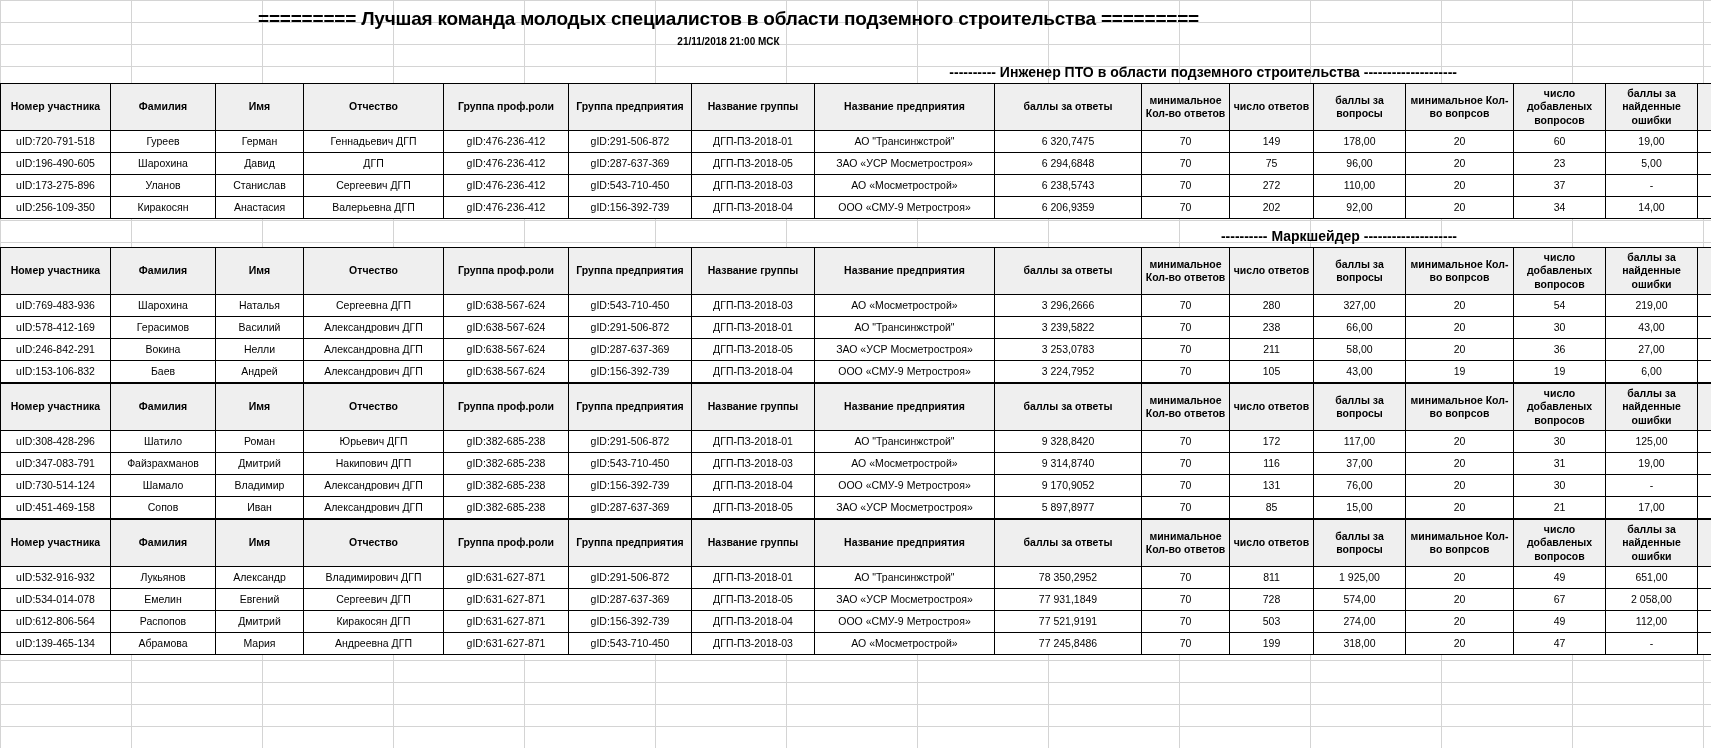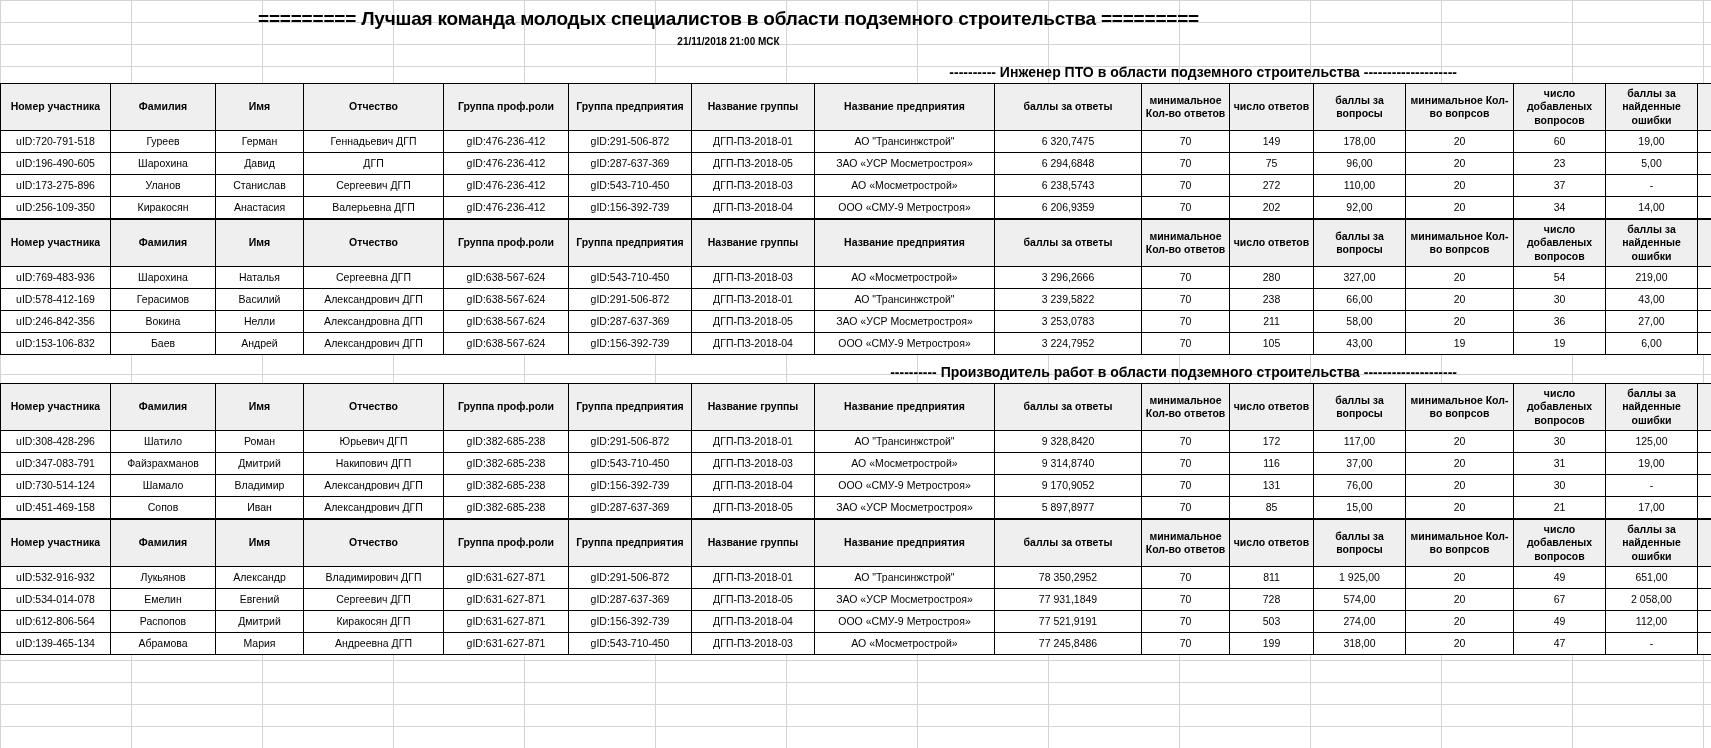--- a/index.html
+++ b/index.html
@@ -230,20 +230,21 @@
             <td>70</td>
             <td>202</td>
             <td>92,00</td>
             <td>20</td>
             <td>34</td>
             <td>14,00</td>
             <td>6 312,9359</td>
           </tr>
         </tbody>
       </table>
+      <div class="section-title">---------- Маркшейдер --------------------</div>
       <table class="grid">
         <colgroup>
           <col class="c-uid">
           <col class="c-surname">
           <col class="c-name">
           <col class="c-patr">
           <col class="c-rolegrp">
           <col class="c-entgrp">
           <col class="c-grpname">
           <col class="c-entname">
@@ -307,21 +308,21 @@
             <td>3 239,5822</td>
             <td>70</td>
             <td>238</td>
             <td>66,00</td>
             <td>20</td>
             <td>30</td>
             <td>43,00</td>
             <td>3 348,5822</td>
           </tr>
           <tr>
-            <td>uID:246-842-356</td>
+            <td>uID:246-842-291</td>
             <td>Вокина</td>
             <td>Нелли</td>
             <td>Александровна ДГП</td>
             <td>gID:638-567-624</td>
             <td>gID:287-637-369</td>
             <td>ДГП-ПЗ-2018-05</td>
             <td>ЗАО «УСР Мосметростроя»</td>
             <td>3 253,0783</td>
             <td>70</td>
             <td>211</td>
@@ -341,135 +342,20 @@
             <td>ДГП-ПЗ-2018-04</td>
             <td>ООО «СМУ-9 Метростроя»</td>
             <td>3 224,7952</td>
             <td>70</td>
             <td>105</td>
             <td>43,00</td>
             <td>19</td>
             <td>19</td>
             <td>6,00</td>
             <td>3 273,7952</td>
-          </tr>
-        </tbody>
-      </table>
-      <div class="section-title">---------- Производитель работ в области подземного строительства --------------------</div>
-      <table class="grid">
-        <colgroup>
-          <col class="c-uid">
-          <col class="c-surname">
-          <col class="c-name">
-          <col class="c-patr">
-          <col class="c-rolegrp">
-          <col class="c-entgrp">
-          <col class="c-grpname">
-          <col class="c-entname">
-          <col class="c-ansscore">
-          <col class="c-minans">
-          <col class="c-nans">
-          <col class="c-qscore">
-          <col class="c-minq">
-          <col class="c-addq">
-          <col class="c-errscore">
-          <col class="c-total">
-        </colgroup>
-        <thead>
-          <tr>
-            <th>Номер участника</th>
-            <th>Фамилия</th>
-            <th>Имя</th>
-            <th>Отчество</th>
-            <th>Группа проф.роли</th>
-            <th>Группа предприятия</th>
-            <th>Название группы</th>
-            <th>Название предприятия</th>
-            <th>баллы за ответы</th>
-            <th>минимальное Кол-во ответов</th>
-            <th>число ответов</th>
-            <th>баллы за вопросы</th>
-            <th>минимальное Кол-во вопрсов</th>
-            <th>число добавленых вопросов</th>
-            <th>баллы за найденные ошибки</th>
-            <th>сумма баллов</th>
-          </tr>
-        </thead>
-        <tbody>
-          <tr>
-            <td>uID:308-428-296</td>
-            <td>Шатило</td>
-            <td>Роман</td>
-            <td>Юрьевич ДГП</td>
-            <td>gID:382-685-238</td>
-            <td>gID:291-506-872</td>
-            <td>ДГП-ПЗ-2018-01</td>
-            <td>АО "Трансинжстрой"</td>
-            <td>9 328,8420</td>
-            <td>70</td>
-            <td>172</td>
-            <td>117,00</td>
-            <td>20</td>
-            <td>30</td>
-            <td>125,00</td>
-            <td>9 570,8420</td>
-          </tr>
-          <tr>
-            <td>uID:347-083-791</td>
-            <td>Файзрахманов</td>
-            <td>Дмитрий</td>
-            <td>Накипович ДГП</td>
-            <td>gID:382-685-238</td>
-            <td>gID:543-710-450</td>
-            <td>ДГП-ПЗ-2018-03</td>
-            <td>АО «Мосметрострой»</td>
-            <td>9 314,8740</td>
-            <td>70</td>
-            <td>116</td>
-            <td>37,00</td>
-            <td>20</td>
-            <td>31</td>
-            <td>19,00</td>
-            <td>9 370,8740</td>
-          </tr>
-          <tr>
-            <td>uID:730-514-124</td>
-            <td>Шамало</td>
-            <td>Владимир</td>
-            <td>Александрович ДГП</td>
-            <td>gID:382-685-238</td>
-            <td>gID:156-392-739</td>
-            <td>ДГП-ПЗ-2018-04</td>
-            <td>ООО «СМУ-9 Метростроя»</td>
-            <td>9 170,9052</td>
-            <td>70</td>
-            <td>131</td>
-            <td>76,00</td>
-            <td>20</td>
-            <td>30</td>
-            <td>-</td>
-            <td>9 246,9052</td>
-          </tr>
-          <tr>
-            <td>uID:451-469-158</td>
-            <td>Сопов</td>
-            <td>Иван</td>
-            <td>Александрович ДГП</td>
-            <td>gID:382-685-238</td>
-            <td>gID:287-637-369</td>
-            <td>ДГП-ПЗ-2018-05</td>
-            <td>ЗАО «УСР Мосметростроя»</td>
-            <td>5 897,8977</td>
-            <td>70</td>
-            <td>85</td>
-            <td>15,00</td>
-            <td>20</td>
-            <td>21</td>
-            <td>17,00</td>
-            <td>5 929,8977</td>
           </tr>
         </tbody>
       </table>
       <table class="grid">
         <colgroup>
           <col class="c-uid">
           <col class="c-surname">
           <col class="c-name">
           <col class="c-patr">
           <col class="c-rolegrp">
@@ -500,20 +386,134 @@
             <th>число ответов</th>
             <th>баллы за вопросы</th>
             <th>минимальное Кол-во вопрсов</th>
             <th>число добавленых вопросов</th>
             <th>баллы за найденные ошибки</th>
             <th>сумма баллов</th>
           </tr>
         </thead>
         <tbody>
           <tr>
+            <td>uID:308-428-296</td>
+            <td>Шатило</td>
+            <td>Роман</td>
+            <td>Юрьевич ДГП</td>
+            <td>gID:382-685-238</td>
+            <td>gID:291-506-872</td>
+            <td>ДГП-ПЗ-2018-01</td>
+            <td>АО "Трансинжстрой"</td>
+            <td>9 328,8420</td>
+            <td>70</td>
+            <td>172</td>
+            <td>117,00</td>
+            <td>20</td>
+            <td>30</td>
+            <td>125,00</td>
+            <td>9 570,8420</td>
+          </tr>
+          <tr>
+            <td>uID:347-083-791</td>
+            <td>Файзрахманов</td>
+            <td>Дмитрий</td>
+            <td>Накипович ДГП</td>
+            <td>gID:382-685-238</td>
+            <td>gID:543-710-450</td>
+            <td>ДГП-ПЗ-2018-03</td>
+            <td>АО «Мосметрострой»</td>
+            <td>9 314,8740</td>
+            <td>70</td>
+            <td>116</td>
+            <td>37,00</td>
+            <td>20</td>
+            <td>31</td>
+            <td>19,00</td>
+            <td>9 370,8740</td>
+          </tr>
+          <tr>
+            <td>uID:730-514-124</td>
+            <td>Шамало</td>
+            <td>Владимир</td>
+            <td>Александрович ДГП</td>
+            <td>gID:382-685-238</td>
+            <td>gID:156-392-739</td>
+            <td>ДГП-ПЗ-2018-04</td>
+            <td>ООО «СМУ-9 Метростроя»</td>
+            <td>9 170,9052</td>
+            <td>70</td>
+            <td>131</td>
+            <td>76,00</td>
+            <td>20</td>
+            <td>30</td>
+            <td>-</td>
+            <td>9 246,9052</td>
+          </tr>
+          <tr>
+            <td>uID:451-469-158</td>
+            <td>Сопов</td>
+            <td>Иван</td>
+            <td>Александрович ДГП</td>
+            <td>gID:382-685-238</td>
+            <td>gID:287-637-369</td>
+            <td>ДГП-ПЗ-2018-05</td>
+            <td>ЗАО «УСР Мосметростроя»</td>
+            <td>5 897,8977</td>
+            <td>70</td>
+            <td>85</td>
+            <td>15,00</td>
+            <td>20</td>
+            <td>21</td>
+            <td>17,00</td>
+            <td>5 929,8977</td>
+          </tr>
+        </tbody>
+      </table>
+      <table class="grid">
+        <colgroup>
+          <col class="c-uid">
+          <col class="c-surname">
+          <col class="c-name">
+          <col class="c-patr">
+          <col class="c-rolegrp">
+          <col class="c-entgrp">
+          <col class="c-grpname">
+          <col class="c-entname">
+          <col class="c-ansscore">
+          <col class="c-minans">
+          <col class="c-nans">
+          <col class="c-qscore">
+          <col class="c-minq">
+          <col class="c-addq">
+          <col class="c-errscore">
+          <col class="c-total">
+        </colgroup>
+        <thead>
+          <tr>
+            <th>Номер участника</th>
+            <th>Фамилия</th>
+            <th>Имя</th>
+            <th>Отчество</th>
+            <th>Группа проф.роли</th>
+            <th>Группа предприятия</th>
+            <th>Название группы</th>
+            <th>Название предприятия</th>
+            <th>баллы за ответы</th>
+            <th>минимальное Кол-во ответов</th>
+            <th>число ответов</th>
+            <th>баллы за вопросы</th>
+            <th>минимальное Кол-во вопрсов</th>
+            <th>число добавленых вопросов</th>
+            <th>баллы за найденные ошибки</th>
+            <th>сумма баллов</th>
+          </tr>
+        </thead>
+        <tbody>
+          <tr>
             <td>uID:532-916-932</td>
             <td>Лукьянов</td>
             <td>Александр</td>
             <td>Владимирович ДГП</td>
             <td>gID:631-627-871</td>
             <td>gID:291-506-872</td>
             <td>ДГП-ПЗ-2018-01</td>
             <td>АО "Трансинжстрой"</td>
             <td>78 350,2952</td>
             <td>70</td>

